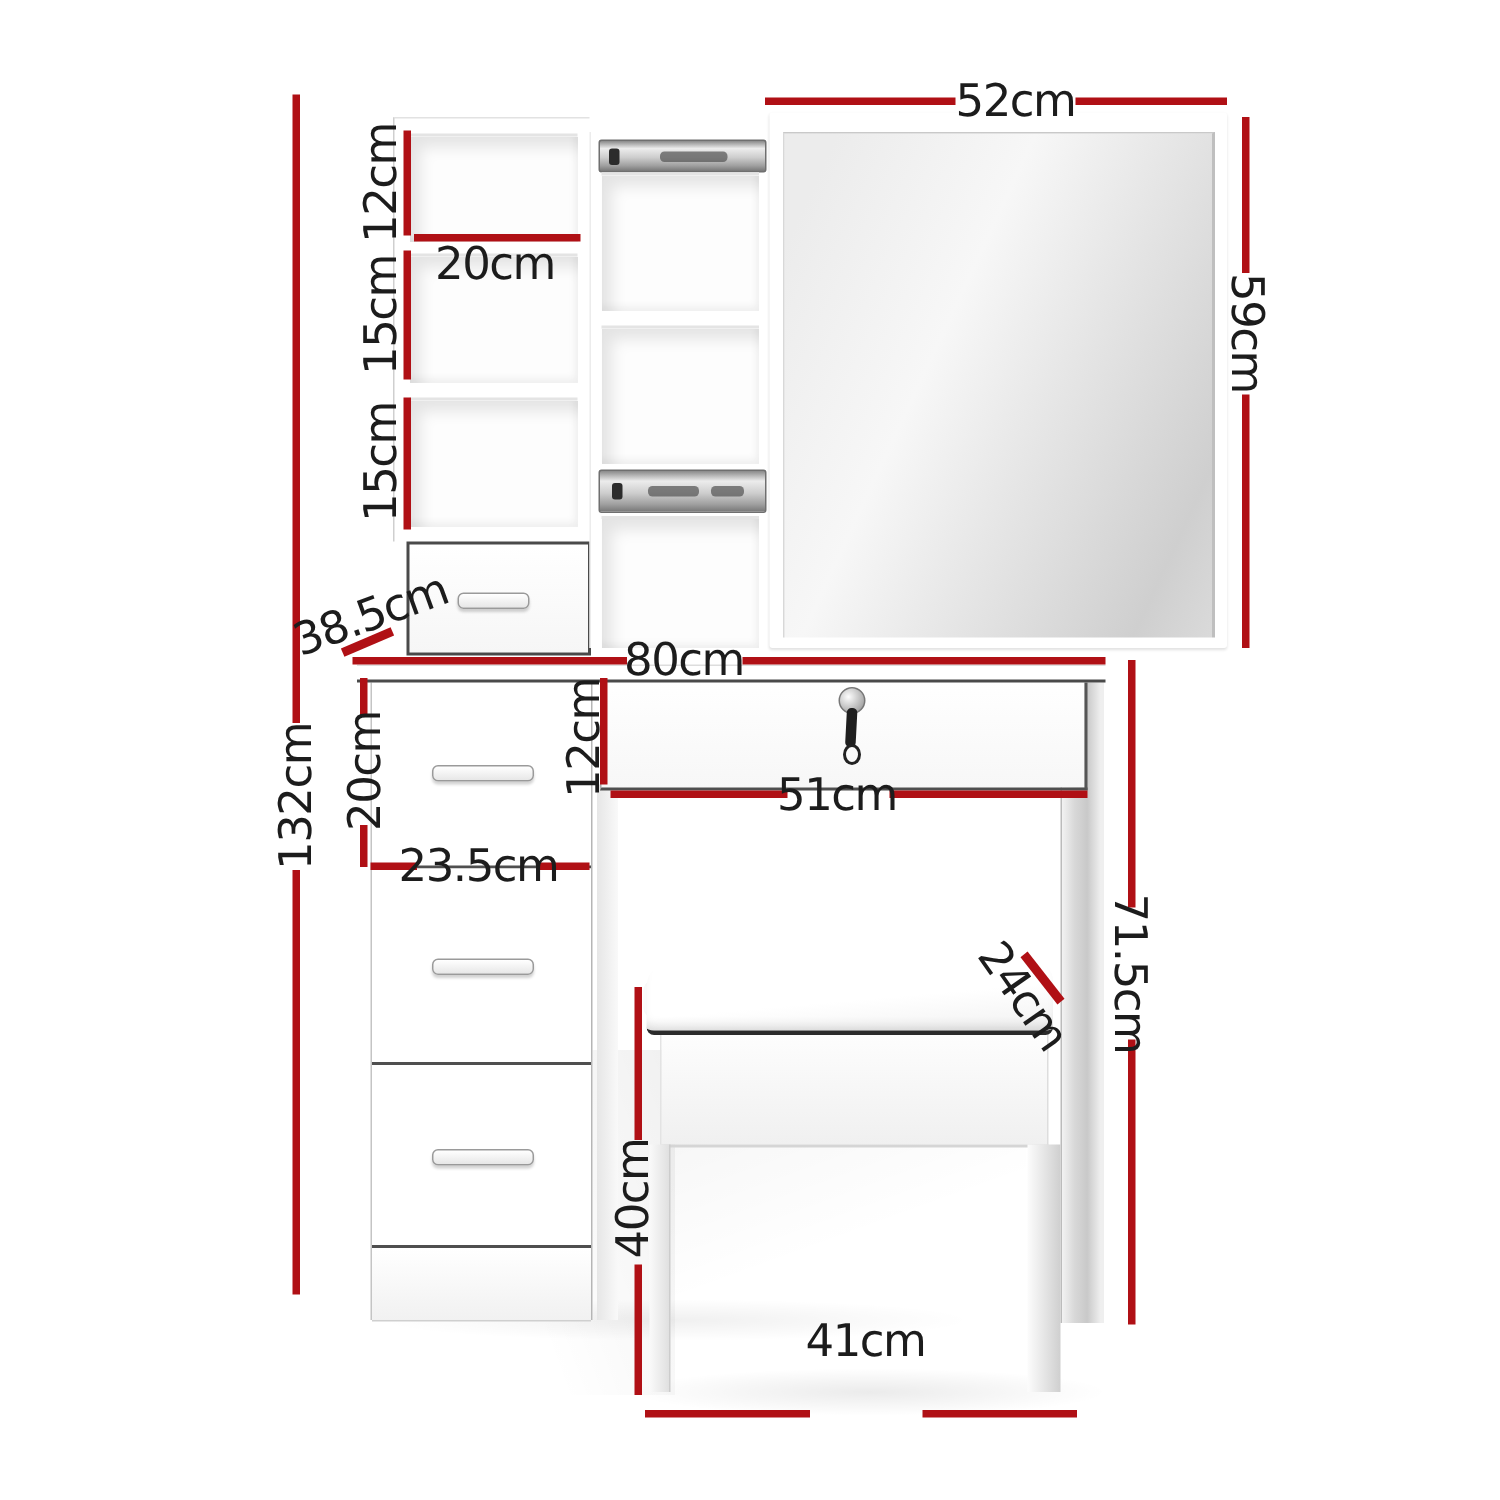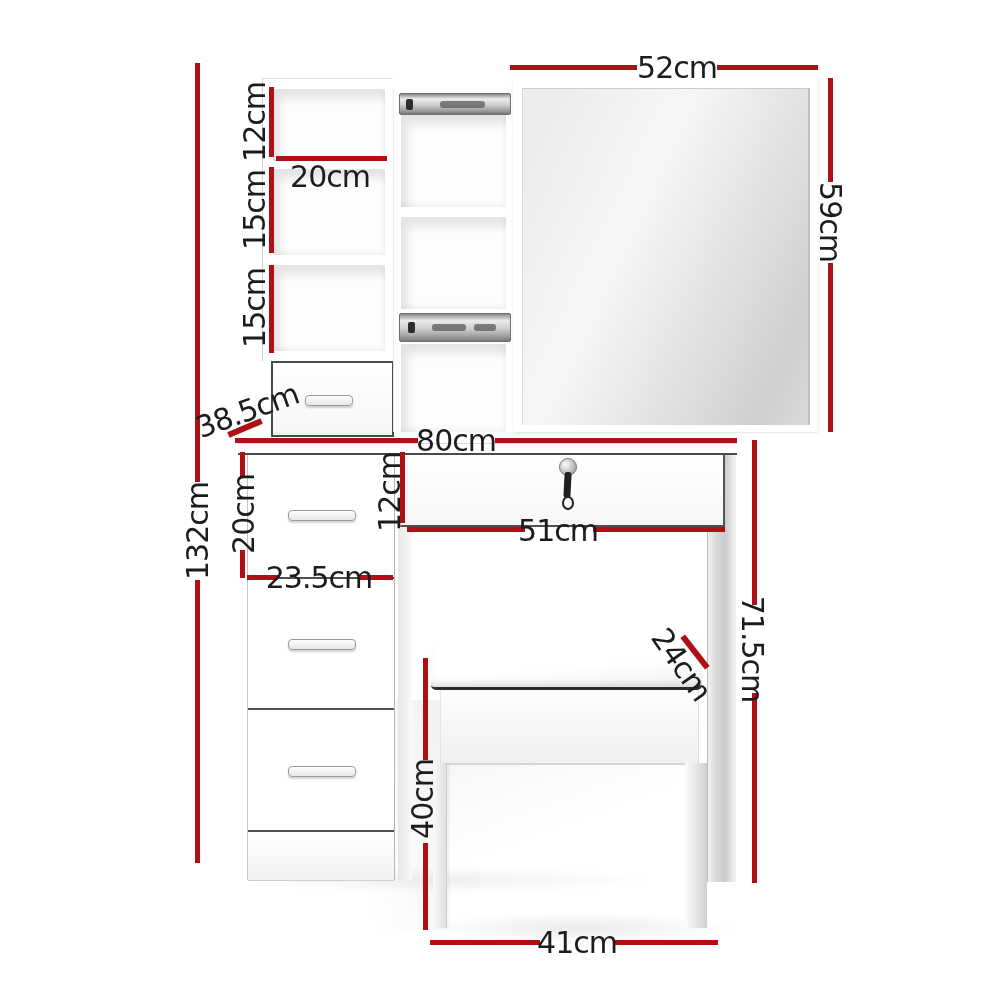--- a/index.html
+++ b/index.html
@@ -173,15 +173,15 @@
   <div class="dim-label rotm20" style="left:192px;top:394px;">38.5cm</div>
   <div class="dim-label" style="left:401px;top:424px;">80cm</div>
   <div class="dim-label rotm90" style="left:142px;top:515px;">132cm</div>
   <div class="dim-label rotm90" style="left:188px;top:498px;">20cm</div>
   <div class="dim-label" style="left:264px;top:561px;">23.5cm</div>
   <div class="dim-label rotm90" style="left:334px;top:476px;">12cm</div>
   <div class="dim-label" style="left:503px;top:514px;">51cm</div>
   <div class="dim-label rot90" style="left:698px;top:633px;">71.5cm</div>
   <div class="dim-label rot55" style="left:627px;top:648px;">24cm</div>
   <div class="dim-label rotm90" style="left:367px;top:783px;">40cm</div>
-  <div class="dim-label" style="left:522px;top:926px;">41cm</div>
+  <div class="dim-label" style="left:522px;top:878px;">41cm</div>
 
 </div>
 
 </body></html>

